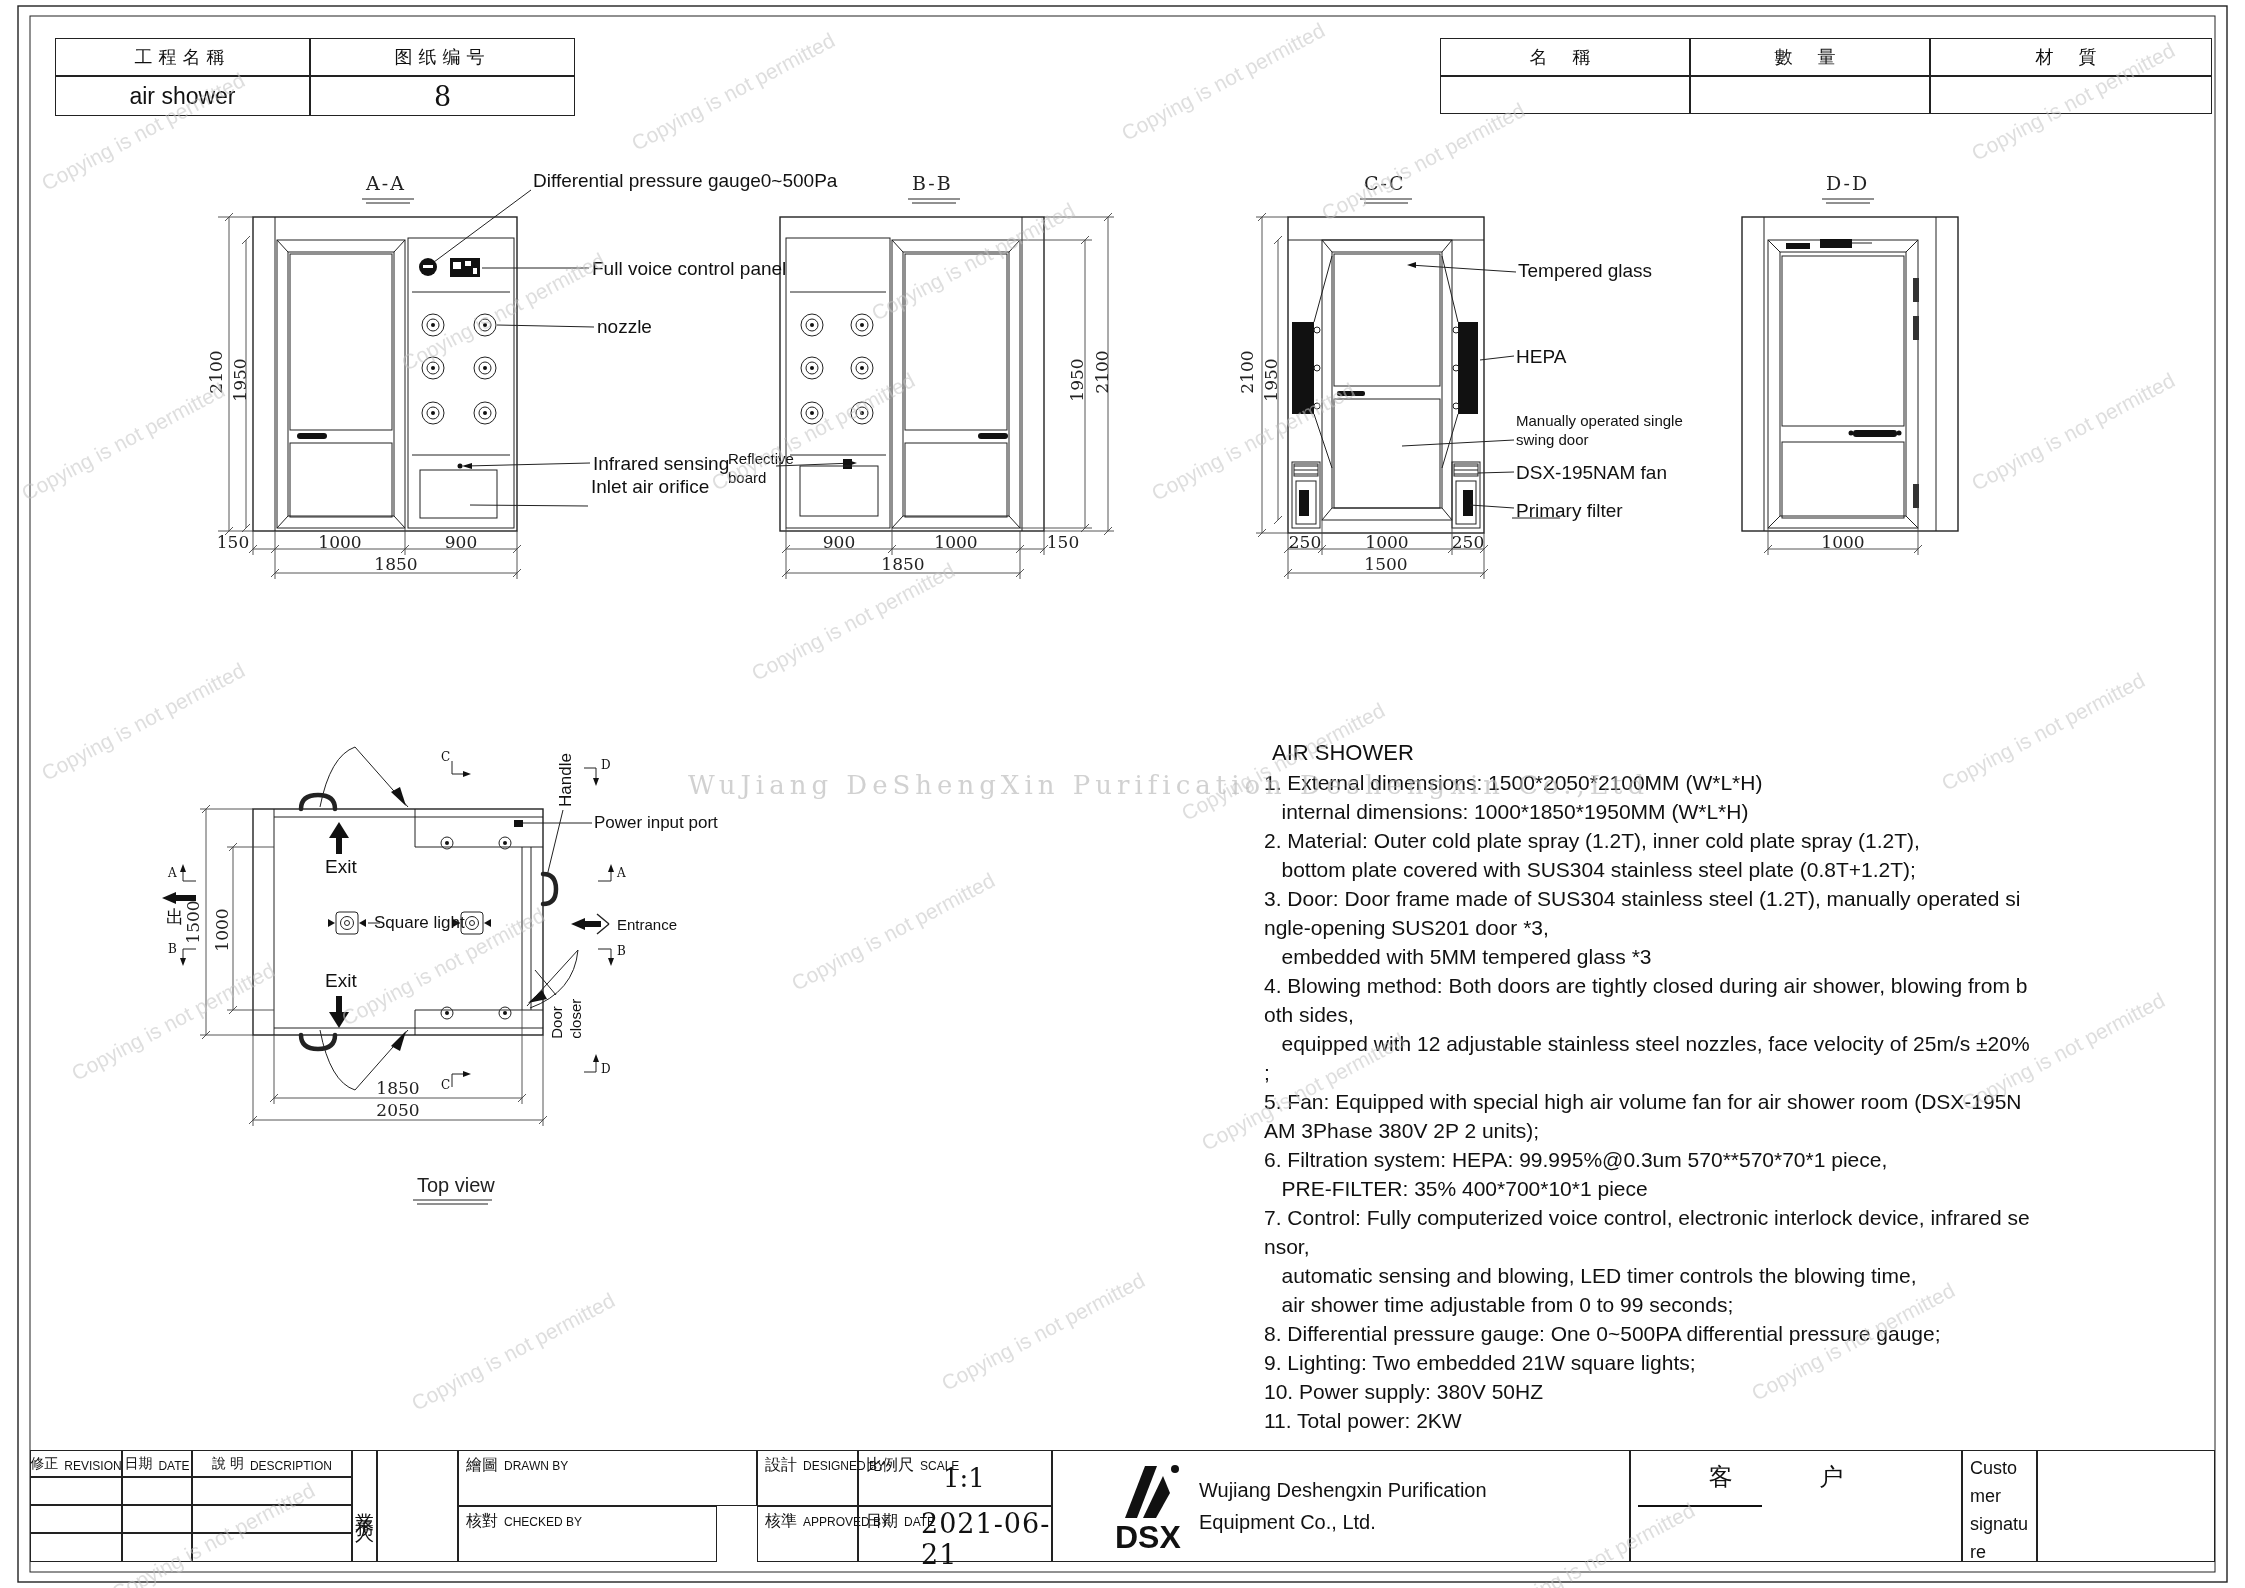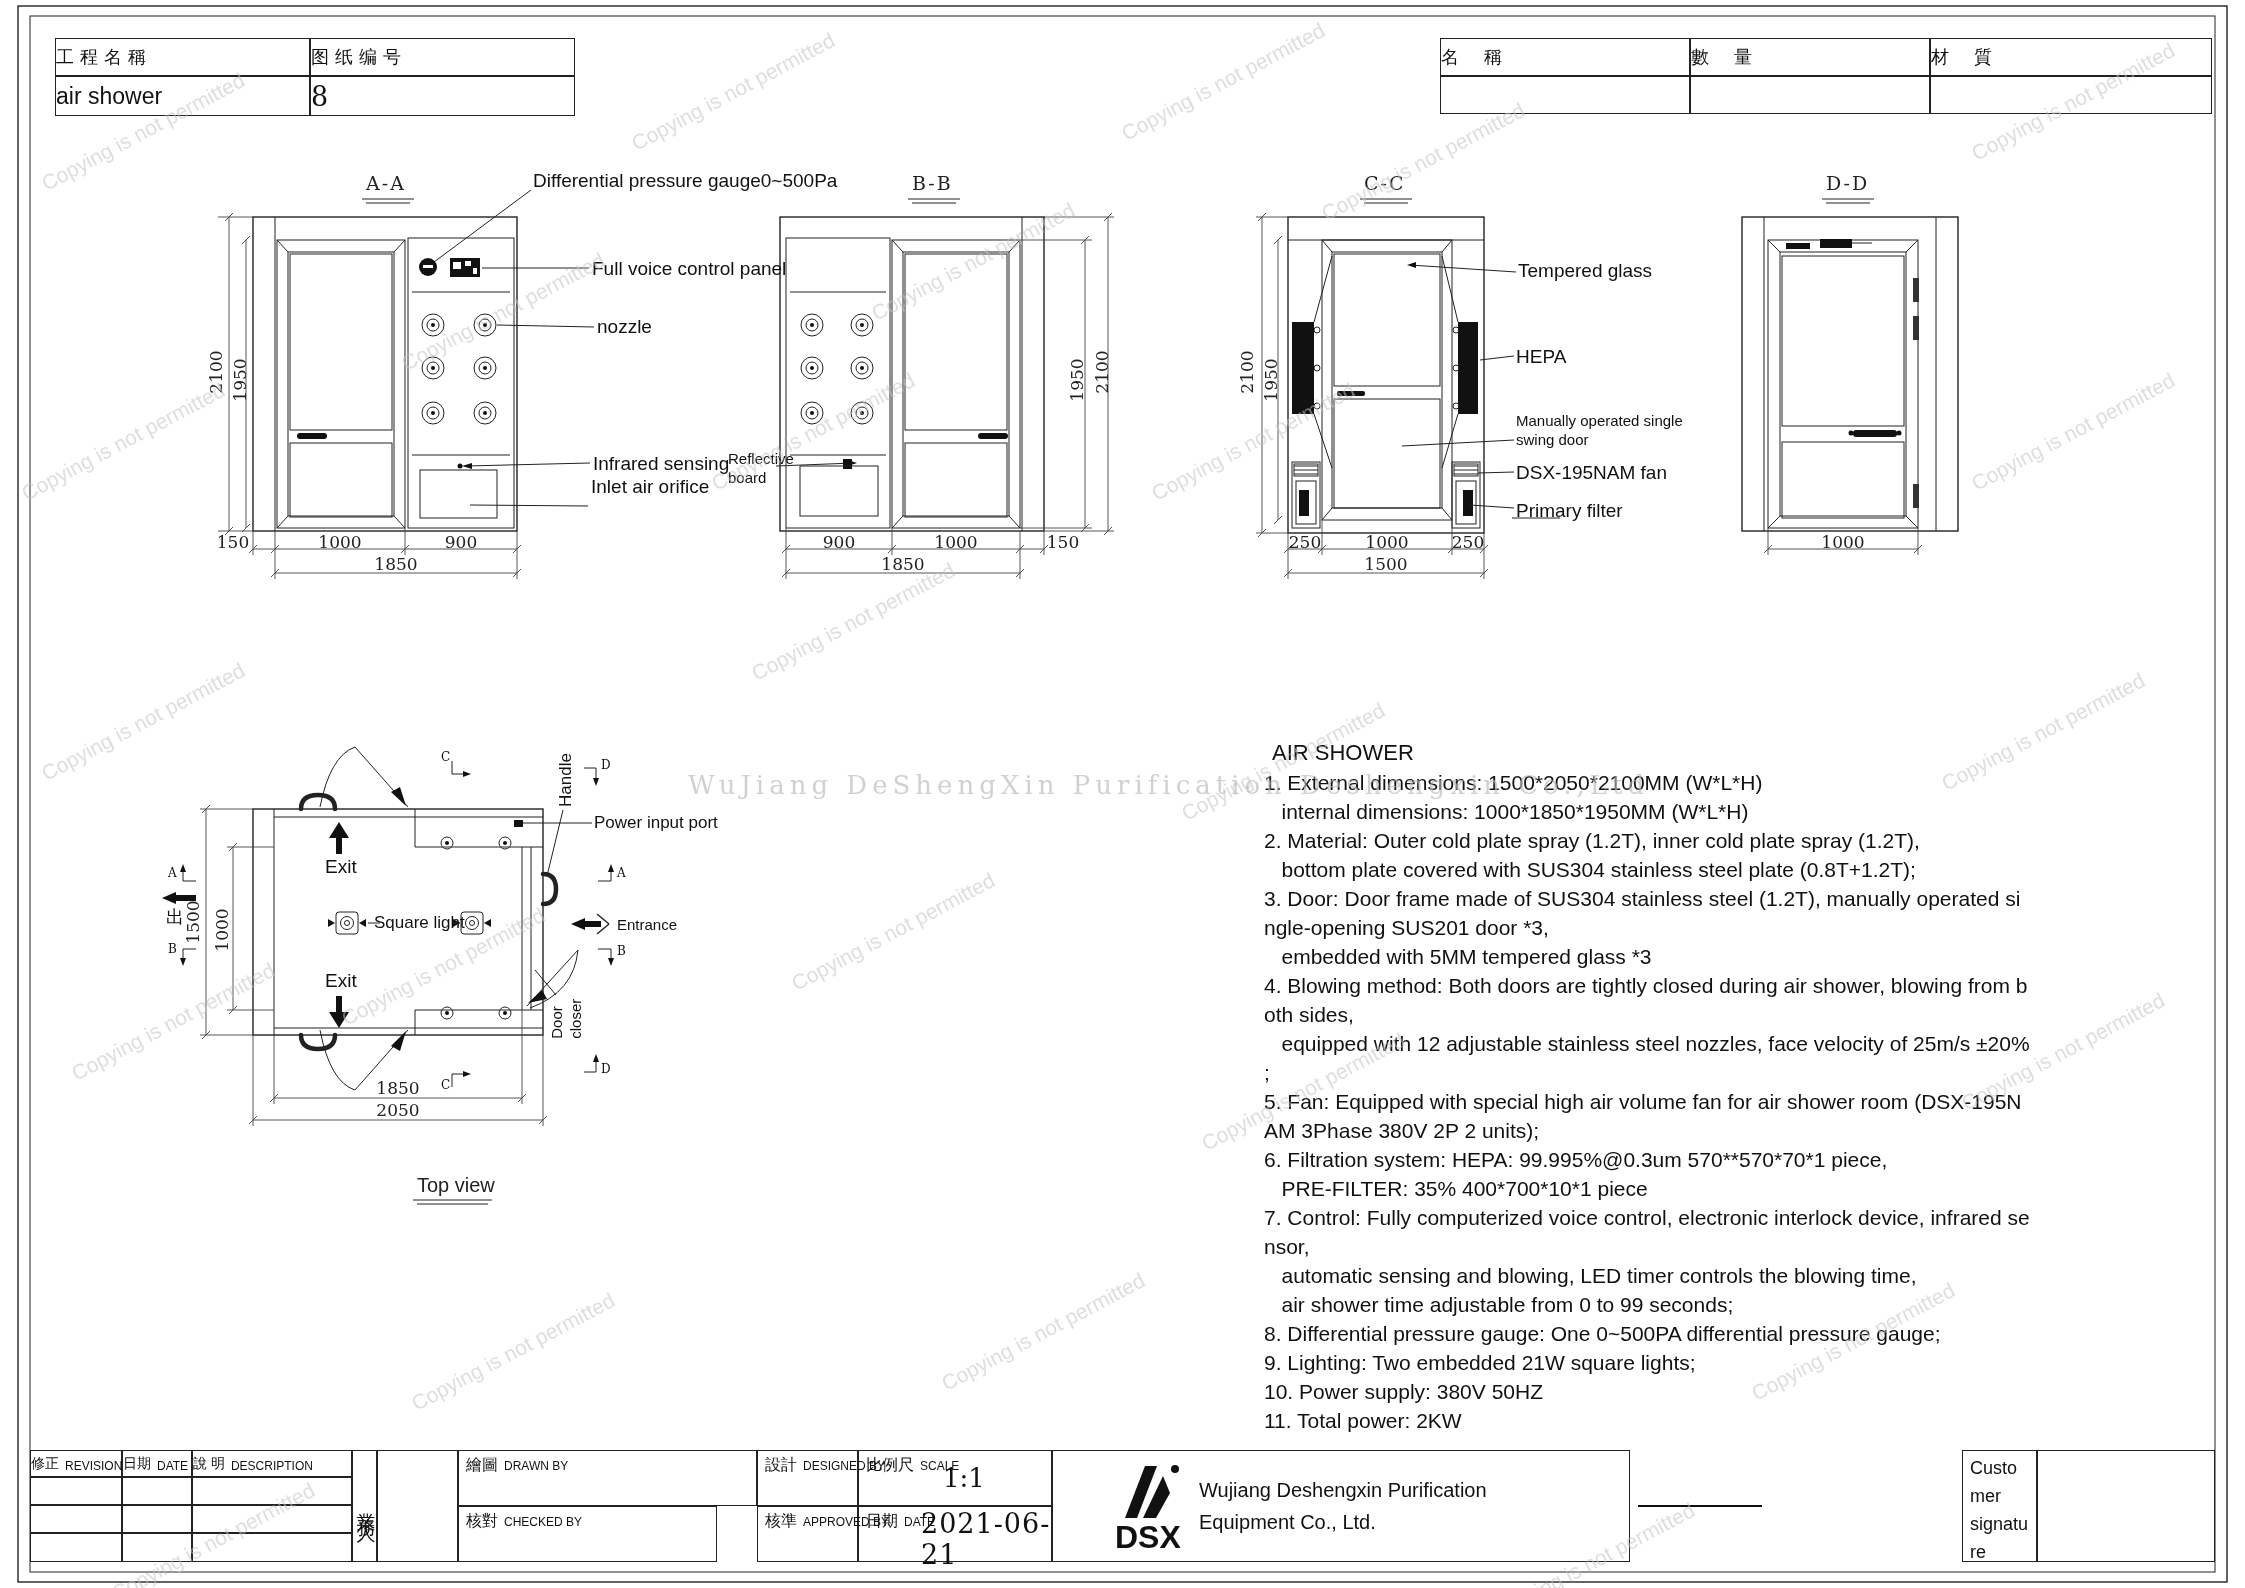--- a/index.html
+++ b/index.html
@@ -12,21 +12,21 @@
   svg .b{fill:#111;stroke:none}
   svg .hd{stroke:#222;stroke-width:4.5;fill:none;stroke-linecap:round}
   .lbl{position:absolute;font:19px "Liberation Sans",sans-serif;color:#111;white-space:nowrap}
   .lbl.sm{font-size:15px;line-height:1.25;white-space:pre-line}
   .dim{position:absolute;width:64px;margin-left:-32px;text-align:center;
        font:17px "DejaVu Serif",serif;color:#222;white-space:nowrap;background:transparent}
   .dim.v{transform:rotate(-90deg)}
   .vtitle{position:absolute;font:19px "DejaVu Serif",serif;letter-spacing:2px;color:#222;white-space:nowrap}
   .marker{position:absolute;font:12px "DejaVu Serif",serif;color:#111}
   .cell{position:absolute;border:1px solid #222;box-sizing:border-box;display:flex;
-        align-items:center;background:transparent}
+        align-items:center;justify-content:center;background:transparent}
   .cell.tl{justify-content:flex-start;align-items:flex-start;padding:4px 7px}
   .cn{font-size:16px;white-space:nowrap}
   .en{font-size:12px;margin-left:6px;white-space:nowrap;padding-top:4px}
   .hdr{font-size:18px;letter-spacing:10px;white-space:nowrap}
   .wm{position:absolute;font:21px "Liberation Sans",sans-serif;color:rgba(195,195,195,.55);
       transform:rotate(-28deg);white-space:nowrap;pointer-events:none;z-index:5}
   .wmc{position:absolute;left:688px;top:770px;font:26px "DejaVu Serif",serif;letter-spacing:5px;
        color:rgba(185,185,185,.65);white-space:nowrap;pointer-events:none;z-index:5}
   .spec-title{position:absolute;left:1272px;top:740px;font:22px "Liberation Sans",sans-serif;color:#111}
   .spec-body{position:absolute;left:1264px;top:768px;width:950px;font:21px "Liberation Sans",sans-serif;
@@ -627,19 +627,22 @@
       <polygon points="12,58 32,6 44,6 24,58" fill="#111"></polygon>
       <polygon points="30,58 50,16 57,33 43,58" fill="#111"></polygon>
       <circle cx="62" cy="9" r="4" fill="#111"></circle>
       <text x="2" y="88" font-family="Liberation Sans, sans-serif" font-weight="bold" font-size="32" fill="#111">DSX</text>
     </svg>
     <div style="margin-left:14px;font-size:20px;line-height:1.6">
       <div>Wujiang Deshengxin Purification</div>
       <div>Equipment Co., Ltd.</div>
     </div>
   </div>
+  <div class="cell" style="left:1630px;top:1450px;width:332px;height:112px;align-items:flex-start;padding-top:10px">
+    <span style="font-size:24px;letter-spacing:40px">客  户</span>
+  </div>
   <div class="sig-line" style="left:1638px;top:1505px;width:124px"></div>
   <div class="cell tl" style="left:1962px;top:1450px;width:75px;height:112px;font-size:18px;line-height:1.55">
     <span style="word-break:break-word">Customer signature</span>
   </div>
   <div class="cell" style="left:2037px;top:1450px;width:178px;height:112px"></div>
 
 </div>
 
 </body></html>

